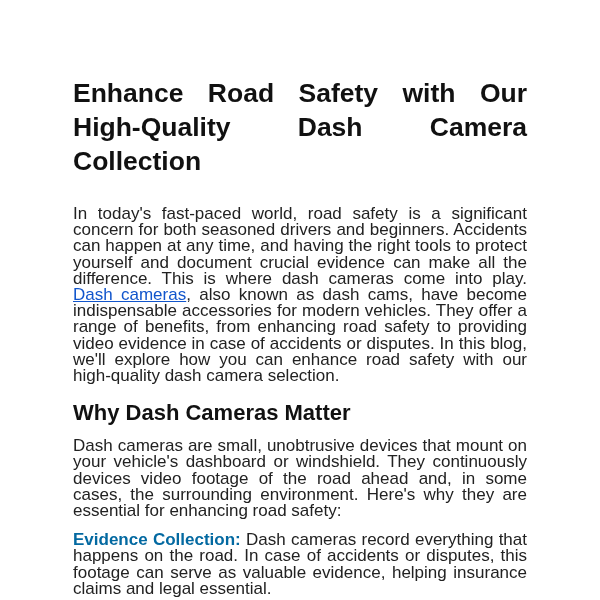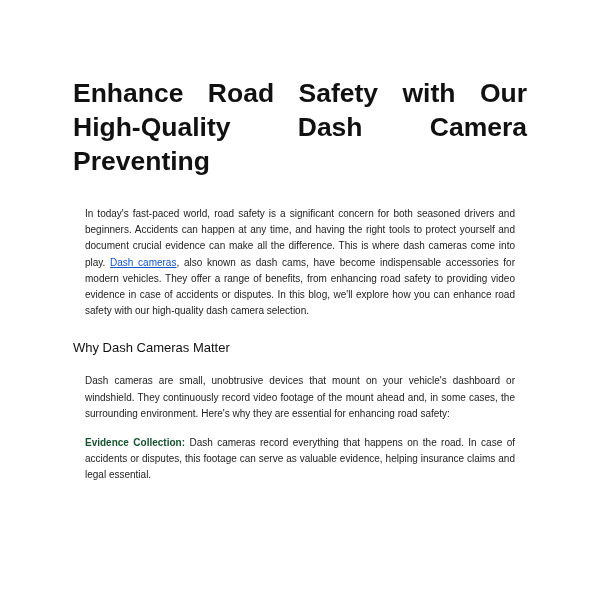--- a/index.html
+++ b/index.html
@@ -35,58 +35,58 @@
   }
   h1 .line1 {
     display: block;
     text-align: justify;
     text-align-last: justify;
   }
   h1 .line2 {
     display: block;
   }
   p {
-    margin: 12px;
-    font-size: 10px;
+    margin: 0;
+    font-size: 17px;
     line-height: 16.2px;
     text-align: justify;
     color: #222;
   }
   .intro { margin-top: 28px; }
   h2 {
     margin: 18px 0 0 0;
-    font-size: 13px;
+    font-size: 22px;
     line-height: 22px;
-    font-weight: normal;
+    font-weight: bold;
     color: #111;
   }
   .after-h2 { margin-top: 14px; }
   .item { margin-top: 13px; }
-  .item b { font-weight: bold; color: #14532d; }
+  .item b { font-weight: bold; color: #0369a1; }
   a {
     color: #1155cc;
     text-decoration: underline;
   }
 </style>
 </head>
 <body>
 
 <div class="page">
   <div class="content">
 
     <h1>
       <span class="line1">Enhance Road Safety with Our</span>
-      <span class="line2">High-Quality Dash Camera Preventing</span>
+      <span class="line2">High-Quality Dash Camera Collection</span>
     </h1>
 
     <p class="intro"><span>In today's fast-paced world, road safety is a significant concern for both seasoned drivers and beginners. Accidents can happen at any time, and having the right tools to protect yourself and document crucial evidence can make all the difference. This is where dash cameras come into play. </span><a style="color: rgb(17, 85, 204);">Dash cameras</a><span>, also known as dash cams, have become indispensable accessories for modern vehicles. They offer a range of benefits, from enhancing road safety to providing video evidence in case of accidents or disputes. In this blog, we'll explore how you can enhance road safety with our high-quality dash camera selection.</span></p>
 
     <h2>Why Dash Cameras Matter</h2>
 
-    <p class="after-h2">Dash cameras are small, unobtrusive devices that mount on your vehicle's dashboard or windshield. They continuously record video footage of the mount ahead and, in some cases, the surrounding environment. Here's why they are essential for enhancing road safety:</p>
+    <p class="after-h2">Dash cameras are small, unobtrusive devices that mount on your vehicle's dashboard or windshield. They continuously devices video footage of the road ahead and, in some cases, the surrounding environment. Here's why they are essential for enhancing road safety:</p>
 
     <p class="item"><b>Evidence Collection:</b><span> Dash cameras record everything that happens on the road. In case of accidents or disputes, this footage can serve as valuable evidence, helping insurance claims and legal essential.</span></p>
 
 
     <p class="item"></p>
 
   </div>
 </div>
 
 </body></html>

